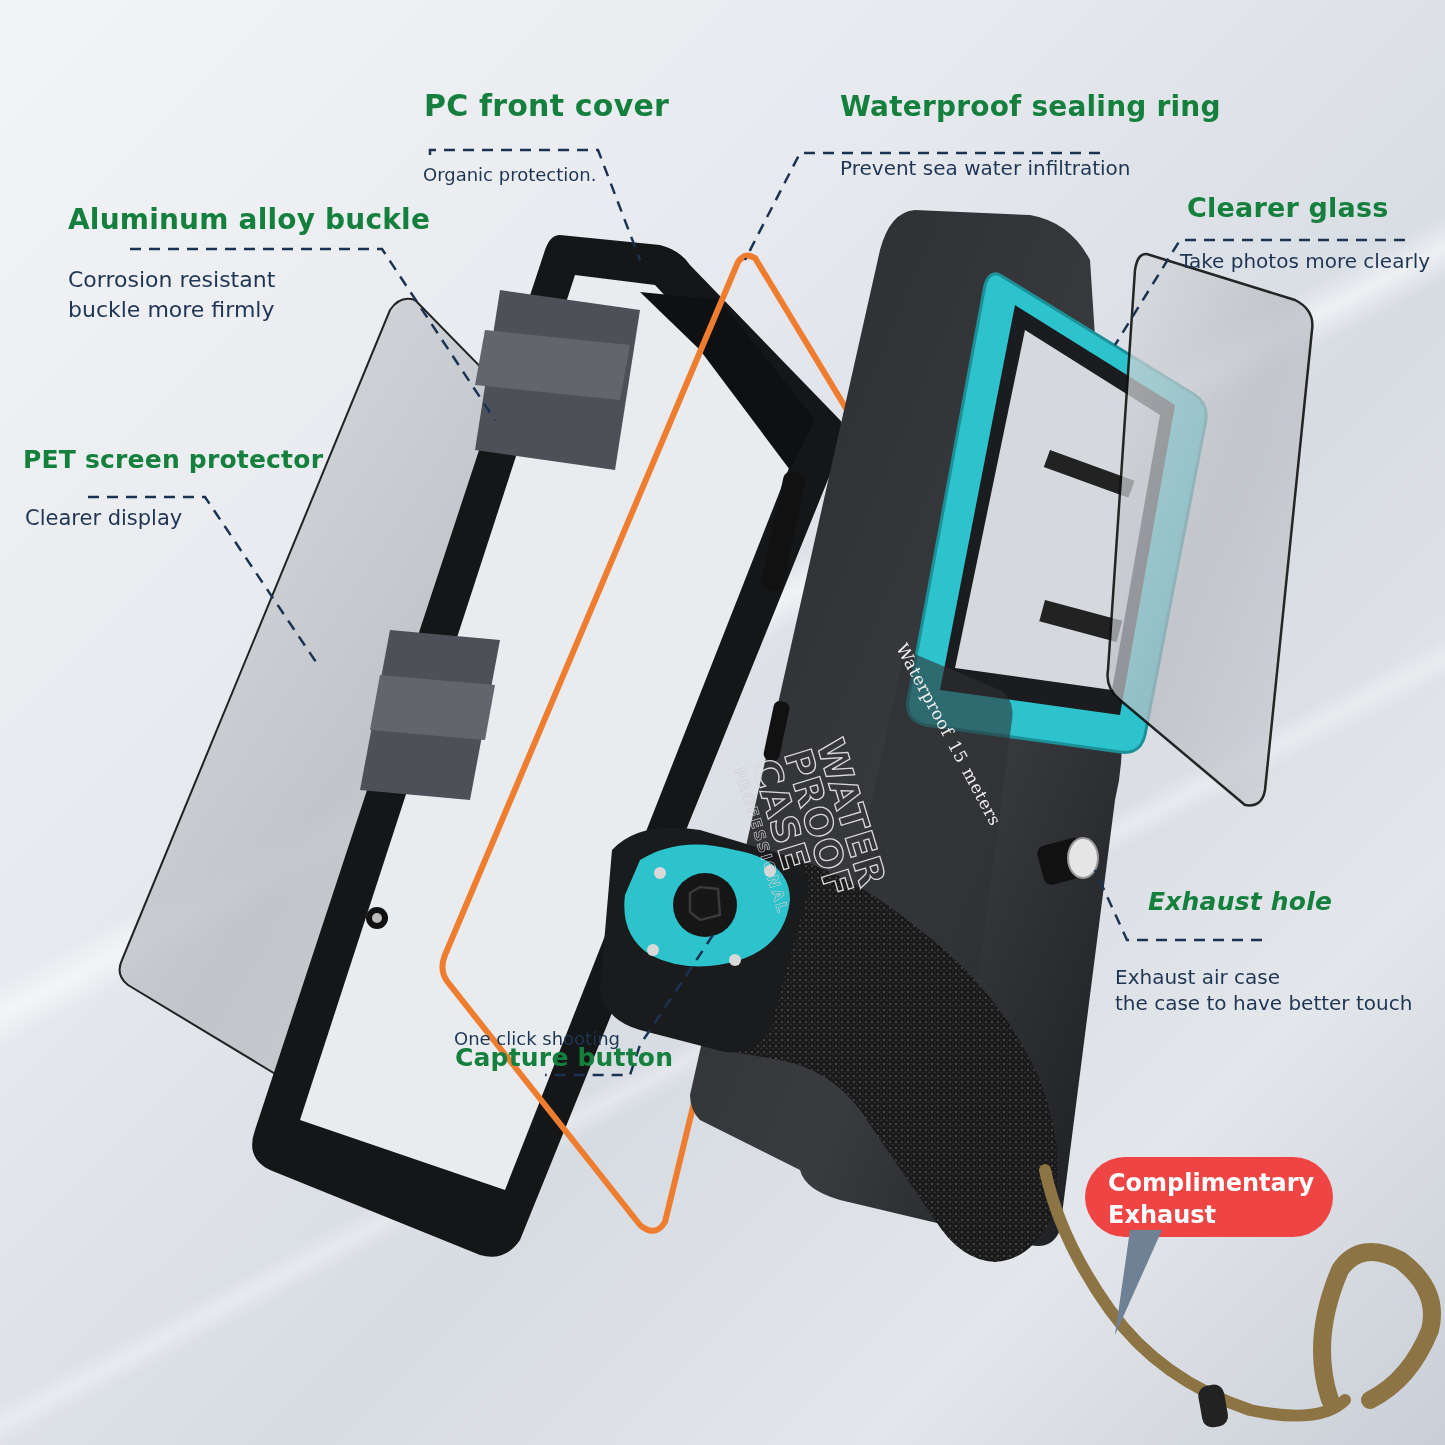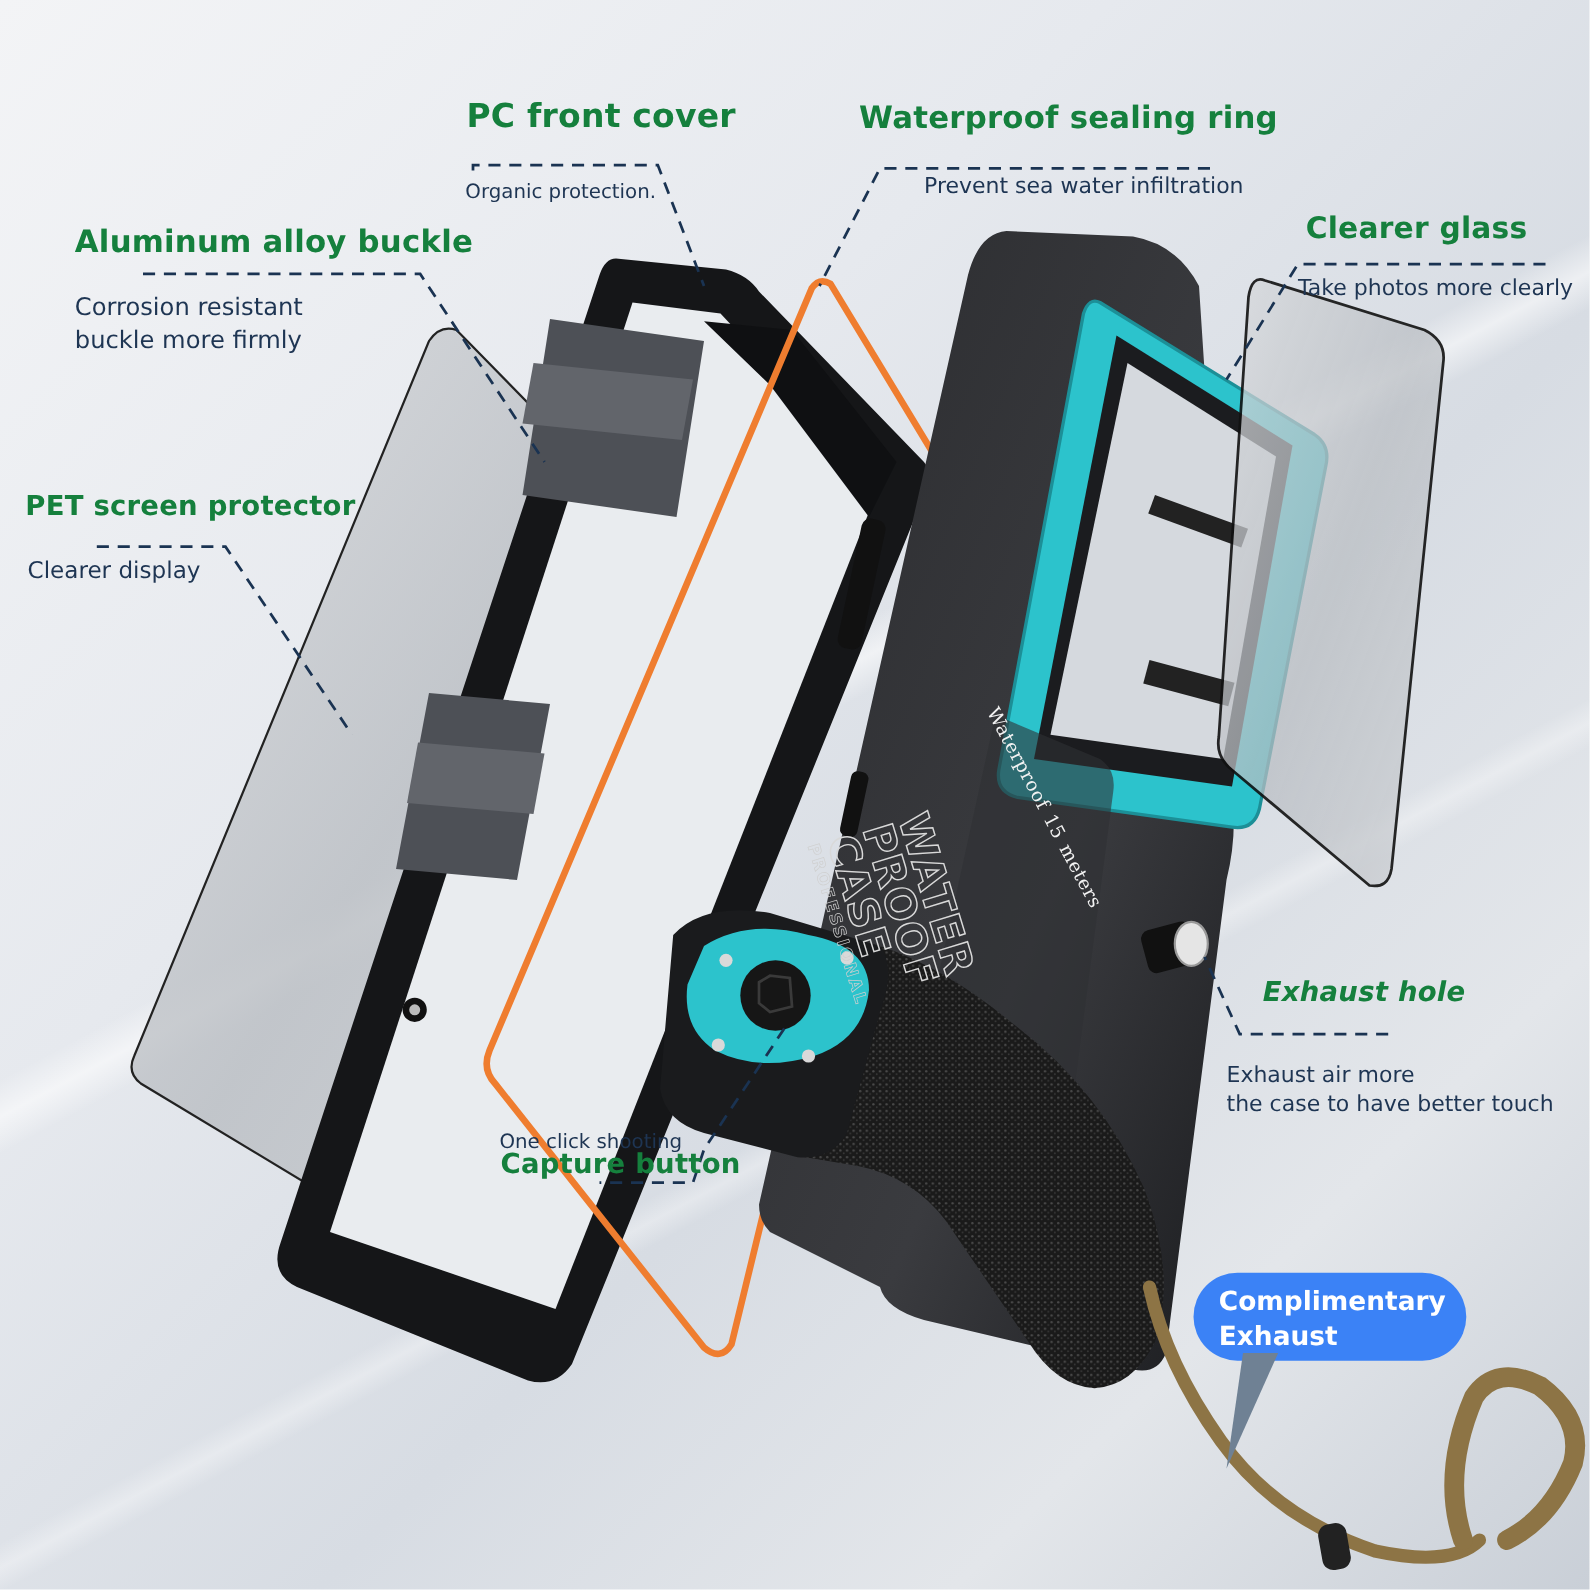--- a/index.html
+++ b/index.html
@@ -8,21 +8,21 @@
     background:linear-gradient(135deg,#f3f4f6 0%,#e6e9ee 35%,#d7dce3 60%,#e3e6ea 80%,#c9cfd7 100%);}
   .beam{position:absolute;left:-200px;top:560px;width:2000px;height:60px;
     background:linear-gradient(180deg,rgba(255,255,255,0) 0%,rgba(255,255,255,.55) 50%,rgba(255,255,255,0) 100%);
     transform:rotate(-28deg);}
   .beam2{top:980px;height:40px;opacity:.6;}
   svg.art{position:absolute;left:0;top:0;}
   .title{position:absolute;font-weight:bold;font-size:30px;color:#15803d;white-space:nowrap;letter-spacing:.2px;}
   .desc{position:absolute;font-size:21px;color:#1e3553;line-height:30px;white-space:nowrap;}
   .desc.sm{font-size:18px;}
   .bubble{position:absolute;left:1085px;top:1157px;width:248px;height:80px;border-radius:40px;
-    background:#3b82f6;color:#fff;font-weight:bold;font-size:24px;line-height:32px;padding:10px 0 0 23px;box-sizing:border-box;}
+    background:#ef4444;color:#fff;font-weight:bold;font-size:24px;line-height:32px;padding:10px 0 0 23px;box-sizing:border-box;}
   .wp-text{position:absolute;left:910px;top:640px;font-family:"DejaVu Serif",serif;font-size:17px;color:#f2f2f2;
     transform:rotate(62deg);transform-origin:left top;white-space:nowrap;letter-spacing:.5px;}
   .wp-text span{margin-right:8px;}
   .brand{position:absolute;left:845px;top:735px;transform:rotate(73deg);transform-origin:left top;
     font-weight:bold;font-size:38px;line-height:34px;color:transparent;-webkit-text-stroke:1.3px #d9d9d9;letter-spacing:1px;white-space:nowrap;}
   .brand .pro{display:block;font-size:15px;line-height:18px;-webkit-text-stroke:.6px #cfcfcf;letter-spacing:2px;}
 </style>
 </head>
 <body>
 
@@ -138,35 +138,35 @@
 <div class="brand">
   <span>WATER</span><br>
   <span>PROOF</span><br>
   <span>CASE</span>
   <span class="pro">PROFESSIONAL</span>
 </div>
 
 <div class="title" style="left:424px;top:88px;">PC front cover</div>
 <div class="desc sm" style="left:423px;top:160px;">Organic protection.</div>
 
-<div class="title" style="left:781px;top:90px;font-size:28px;">Waterproof sealing ring</div>
+<div class="title" style="left:840px;top:90px;font-size:28px;">Waterproof sealing ring</div>
 <div class="desc" style="left:840px;top:153px;font-size:20px;">Prevent sea water infiltration</div>
 
 <div class="title" style="left:68px;top:203px;font-size:28px;">Aluminum alloy buckle</div>
 <div class="desc" style="left:68px;top:265px;font-size:22px;">Corrosion resistant</div>
 <div class="desc" style="left:68px;top:295px;font-size:22px;">buckle more firmly</div>
 
 <div class="title" style="left:1187px;top:192px;font-size:27px;">Clearer glass</div>
 <div class="desc" style="left:1180px;top:246px;font-size:20px;">Take photos more clearly</div>
 
 <div class="title" style="left:23px;top:445px;font-size:25px;">PET screen protector</div>
 <div class="desc" style="left:25px;top:503px;font-size:21px;">Clearer display</div>
 
 <div class="title" style="left:1148px;top:887px;font-size:25px;font-style:italic;">Exhaust hole</div>
-<div class="desc" style="left:1115px;top:962px;font-size:20px;">Exhaust air more</div>
+<div class="desc" style="left:1115px;top:962px;font-size:20px;">Exhaust air case</div>
 <div class="desc" style="left:1115px;top:988px;font-size:20px;">the case to have better touch</div>
 
 <div class="desc sm" style="left:454px;top:1024px;">One click shooting</div>
 <div class="title" style="left:427px;top:1043px;font-size:25px;margin-left:28px;">Capture button</div>
 
 <div class="bubble">
   <div>Complimentary</div>
   <div>Exhaust</div>
 </div>
 <svg style="position:absolute;left:1110px;top:1230px;" width="60" height="110">

